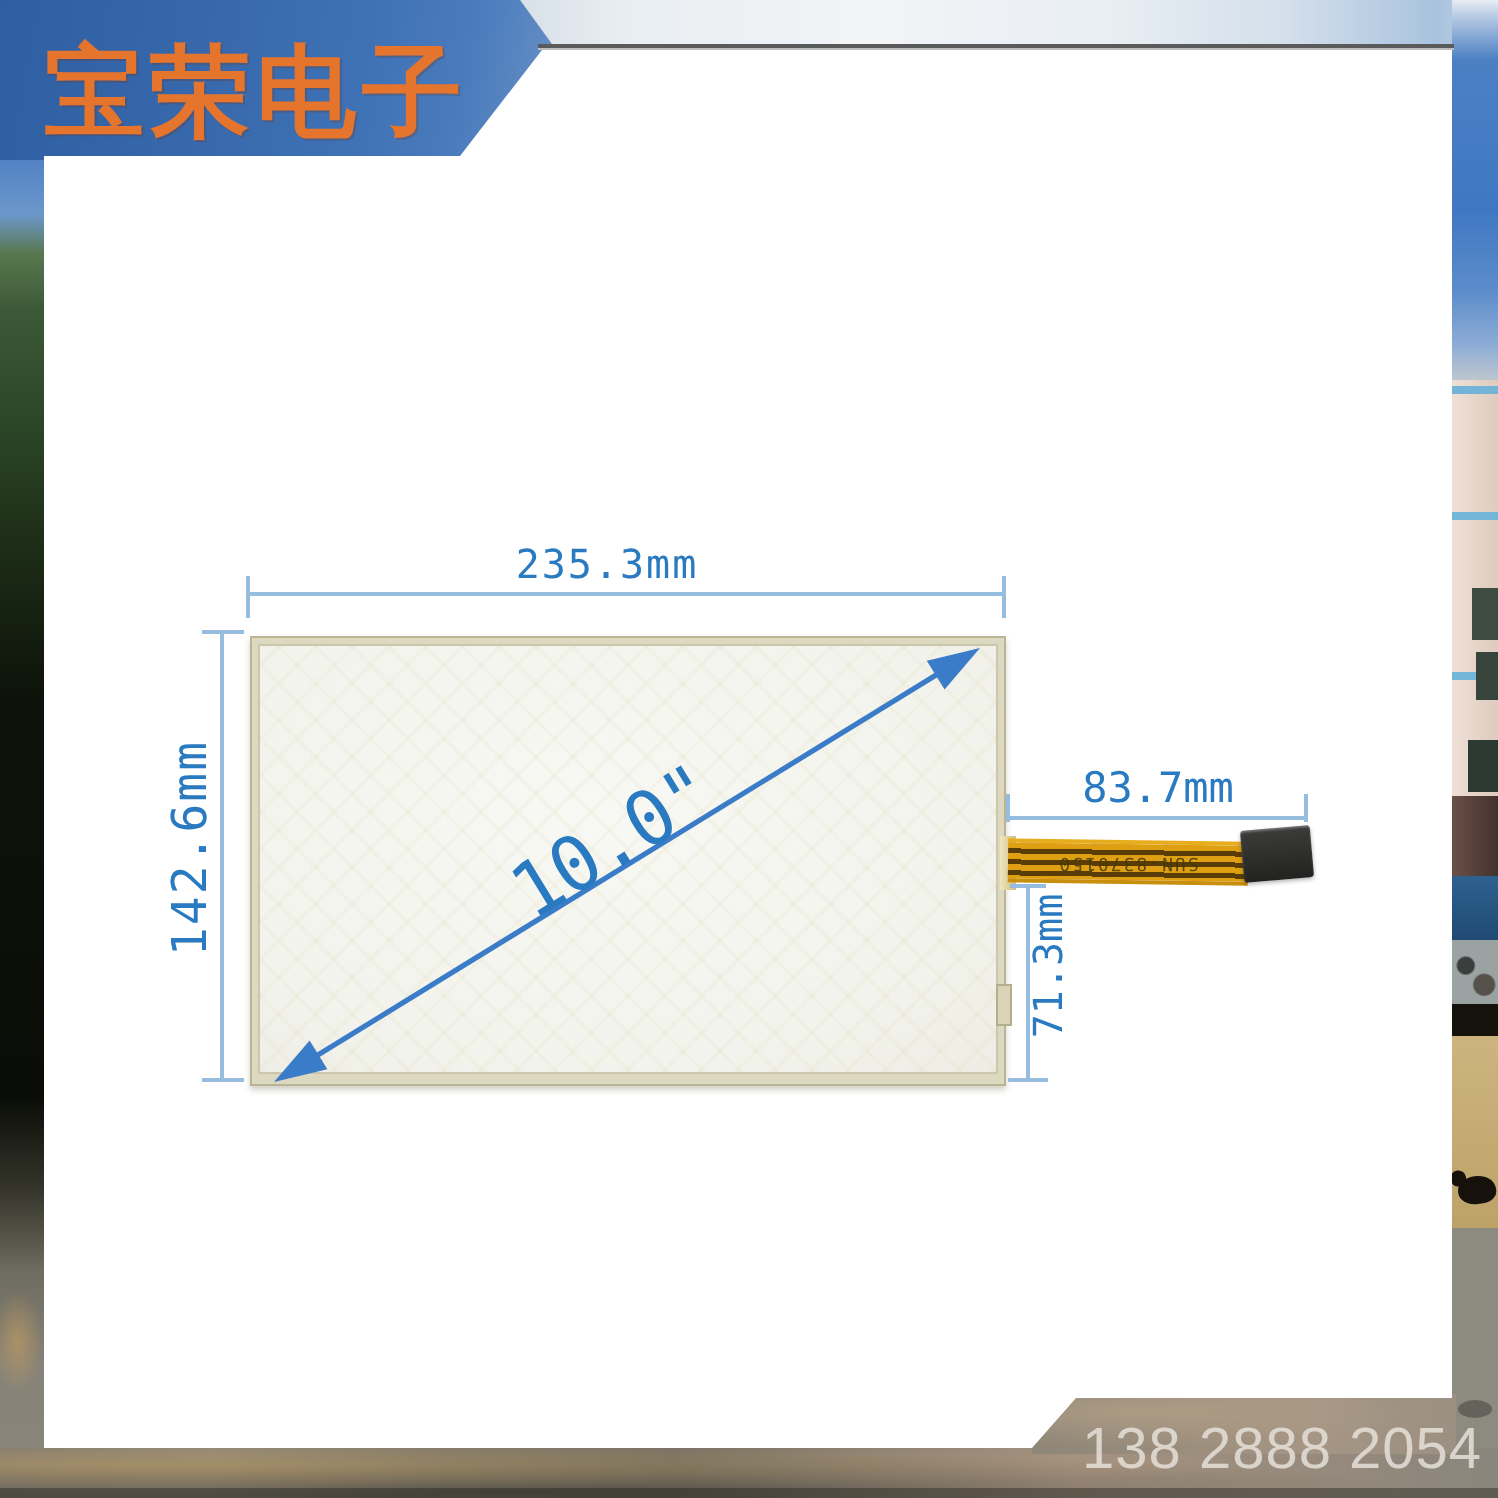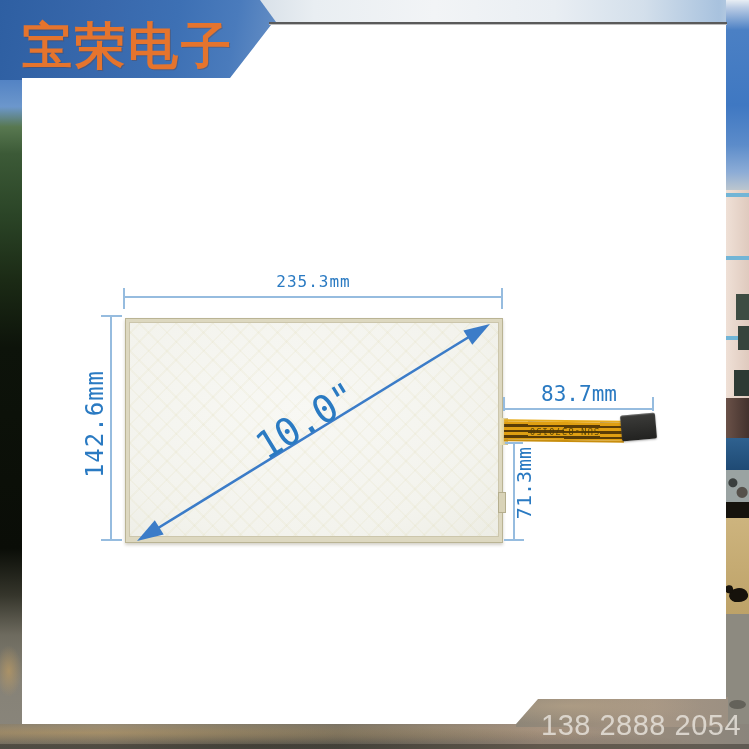--- a/index.html
+++ b/index.html
@@ -132,21 +132,21 @@
   .t837l{left:503px;top:397px;width:2px;height:14px;}
   .t837r{left:652px;top:397px;width:2px;height:14px;}
   .dim-v713{left:513px;top:443px;width:2px;height:98px;}
   .t713t{left:505px;top:442px;width:18px;height:2px;}
   .t713b{left:504px;top:539px;width:20px;height:2px;}
 
   .dim-label{
     z-index:26;font-family:"DejaVu Sans Mono",monospace;color:#2a7ac2;
     white-space:nowrap;text-align:center;
   }
-  .lbl-235{left:124px;top:270px;width:379px;height:24px;font-size:16px;line-height:24px;letter-spacing:1px;}
+  .lbl-235{left:114px;top:270px;width:379px;height:24px;font-size:20px;line-height:24px;letter-spacing:1px;}
   .lbl-142{left:95px;top:424px;width:auto;transform:translate(-50%,-50%) rotate(-90deg);font-size:24px;letter-spacing:1px;}
   .lbl-837{left:504px;top:384px;width:150px;height:21px;font-size:21px;line-height:21px;}
   .lbl-713{left:524px;top:483px;transform:translate(-50%,-50%) rotate(-90deg);font-size:20px;}
   .lbl-diag{
     left:306px;top:421px;z-index:26;transform:translate(-50%,-50%) rotate(-31.5deg);
     font-family:"DejaVu Sans Mono",monospace;font-size:38px;letter-spacing:-1px;color:#2a7ac2;white-space:nowrap;
   }
   .diag-svg{left:0;top:0;width:749px;height:749px;z-index:24;}
 </style>
 </head>

